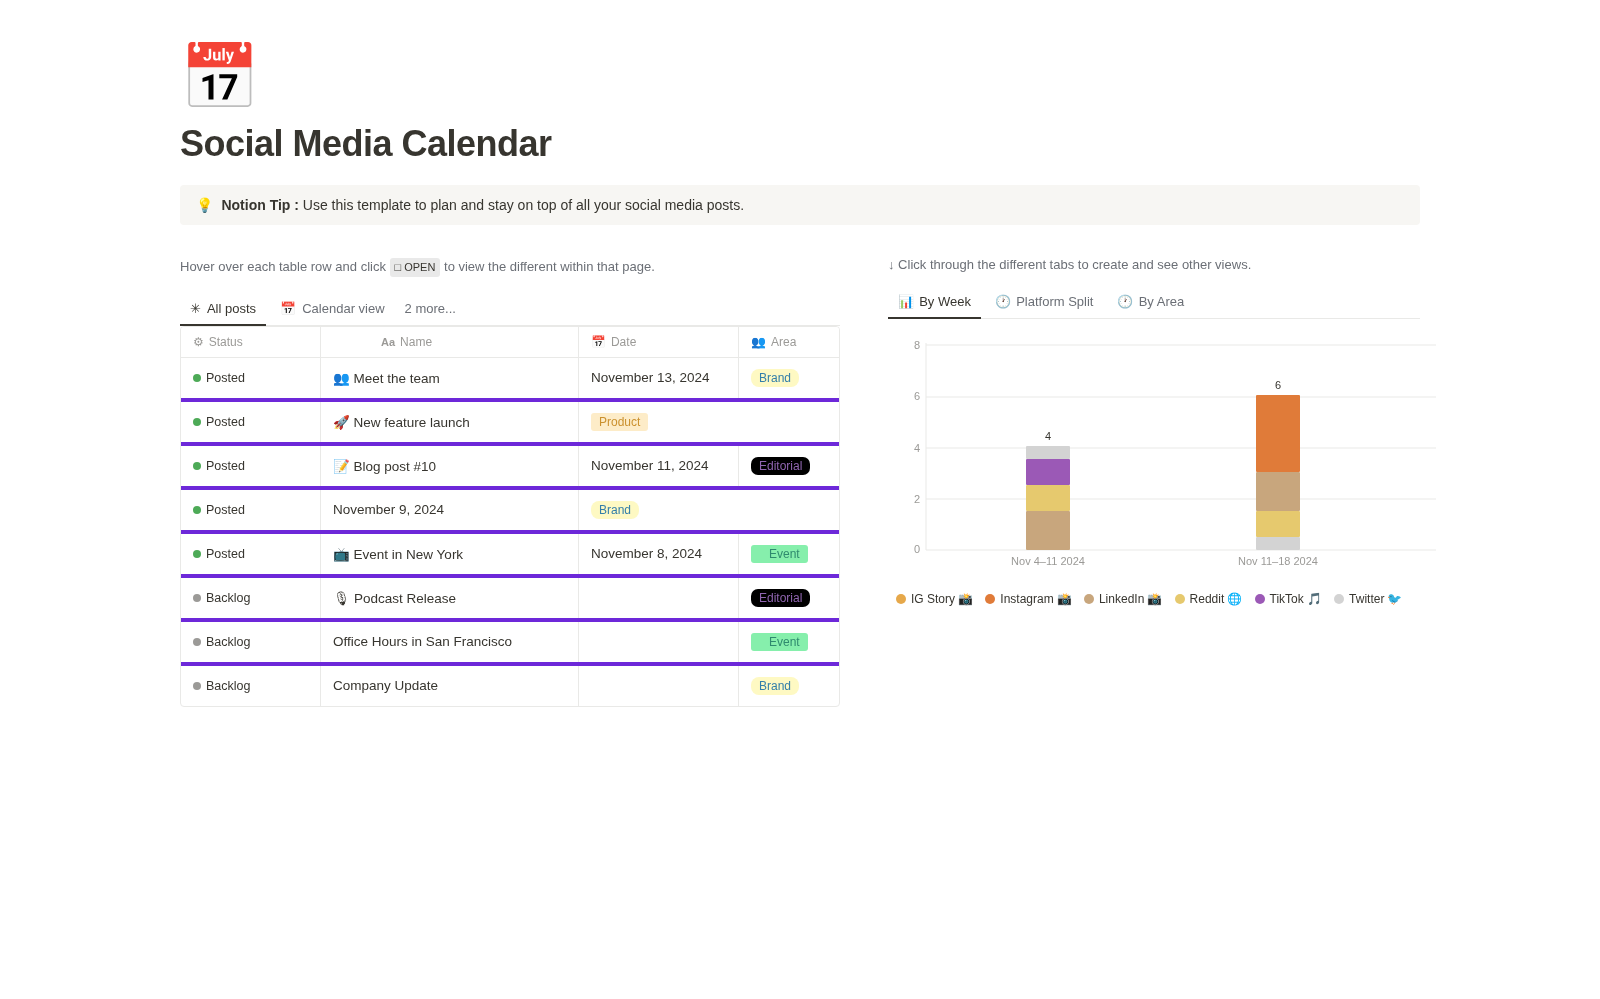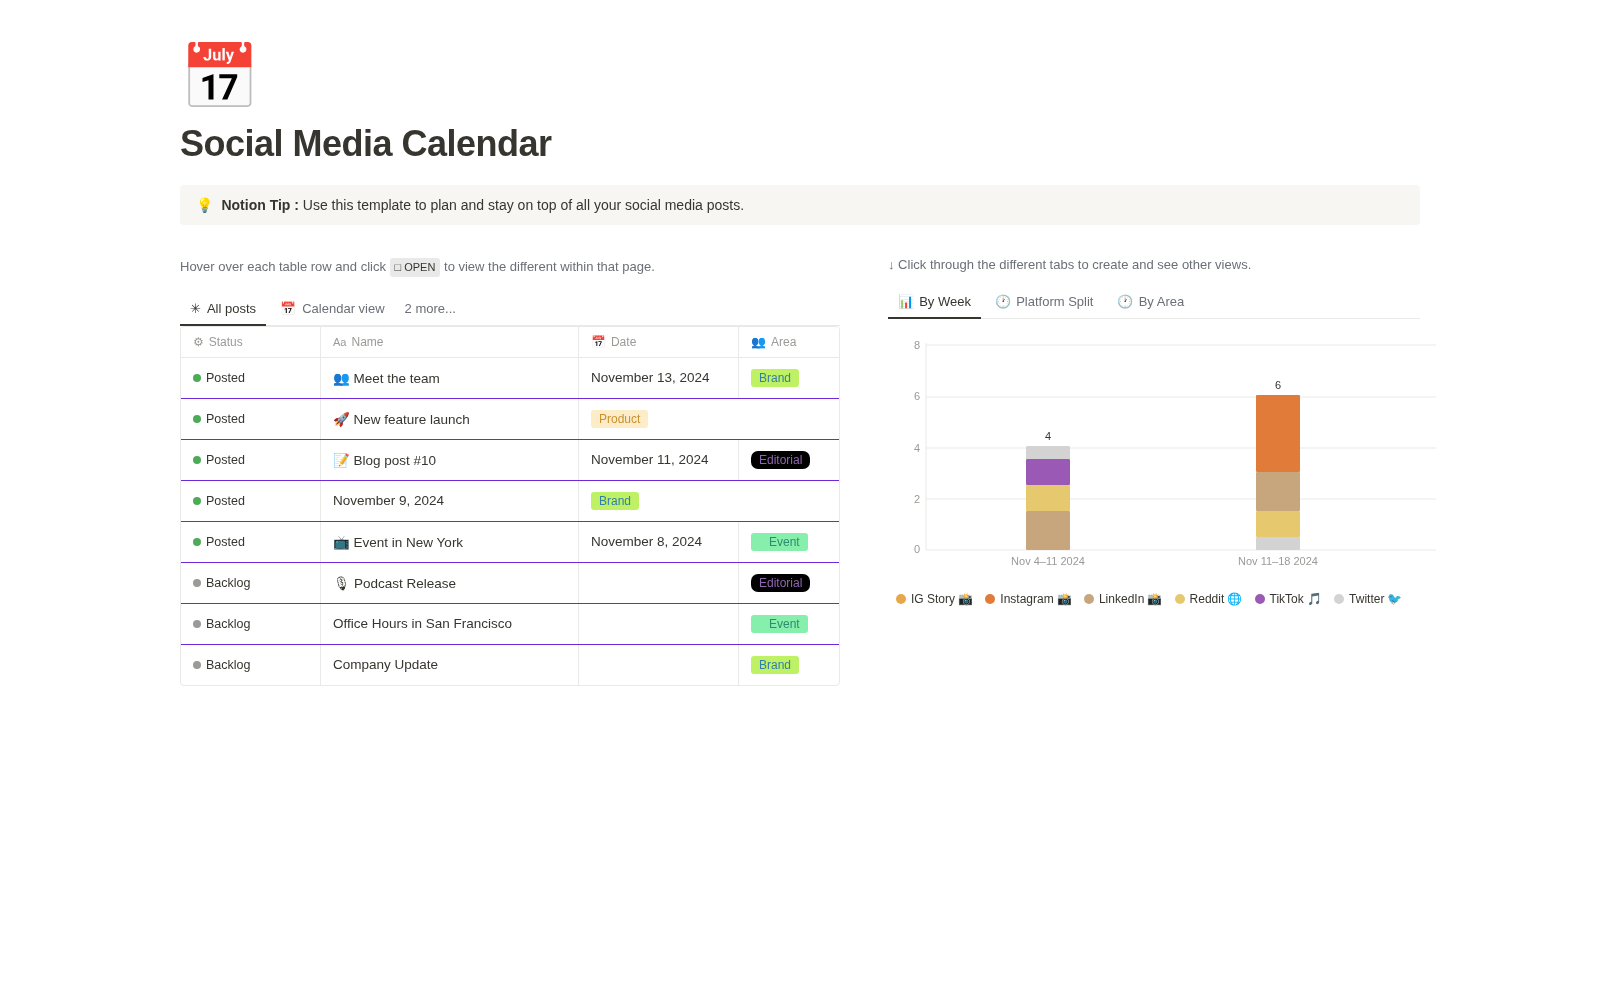--- a/index.html
+++ b/index.html
@@ -112,21 +112,21 @@
       color: #9b9a97;
       display: flex;
       align-items: center;
       gap: 5px;
       border-right: 1px solid #e9e9e7;
     }
     .th:last-child { border-right: none; }
     .table-row {
       display: grid;
       grid-template-columns: 140px 1fr 160px 100px;
-      border-bottom: 1px solid #6d28d9;
+      border-bottom: 4px solid #6d28d9;
     }
     .table-row:last-child { border-bottom: none; }
     .td {
       padding: 8px 12px;
       font-size: 13.5px;
       color: #37352f;
       display: flex;
       align-items: center;
       border-right: 1px solid #e9e9e7;
       min-height: 40px;
@@ -148,21 +148,21 @@
     .dot-green { background: #4daa57; }
     .dot-gray { background: #9b9a97; }
     .area-badge {
       display: inline-flex;
       align-items: center;
       border-radius: 3px;
       padding: 2px 8px;
       font-size: 12px;
       font-weight: 500;
     }
-    .area-brand { background: #bef264; color: #337ea9; }
+    .area-brand { background: #fef9c3; color: #337ea9; border-radius: 8px; }
     .area-product { background: #fdecc8; color: #cb912f; }
     .area-editorial { background: #000000; color: #9065b0; border-radius: 7px; }
     .area-event { background: #86efac; color: #2f8a6e; padding-left: 18px; }
 
     
     .right-hint {
       font-size: 13px;
       color: #6b6f76;
       margin-bottom: 14px;
     }
@@ -261,21 +261,21 @@
         </div>
       </div>
 
       <div class="table-wrapper">
         <div class="table-header">
           <div class="th">
             <span>⚙</span>
             <span>Status</span>
           </div>
           <div class="th">
-            <span style="font-size:11px;font-weight:400;">Aa</span>
+            <span style="font-size:11px;font-weight:700;margin-left:48px;">Aa</span>
             <span>Name</span>
           </div>
           <div class="th">
             <span>📅</span>
             <span>Date</span>
           </div>
           <div class="th">
             <span>👥</span>
             <span>Area</span>
           </div>

